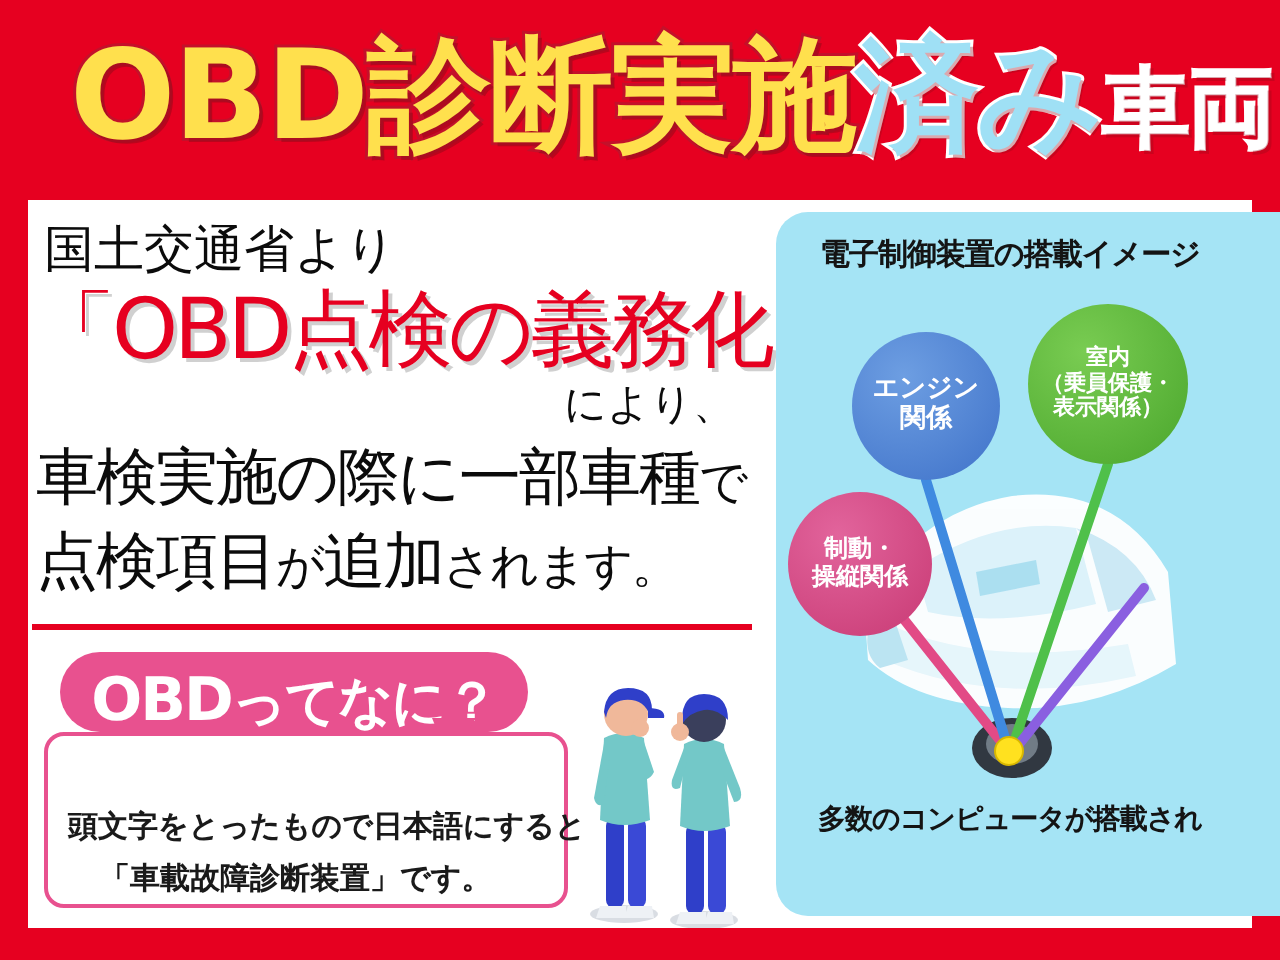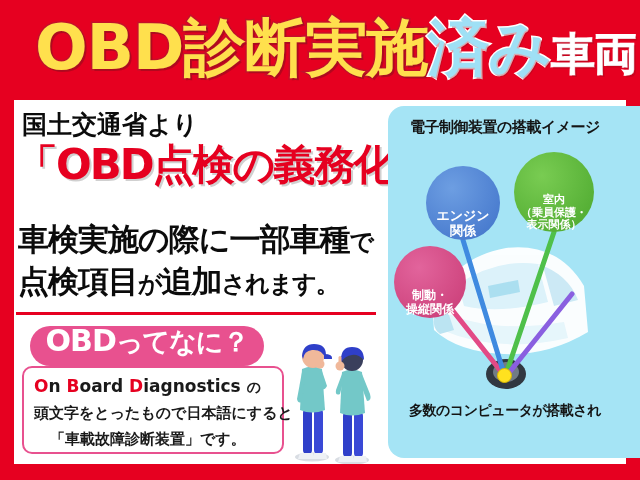--- a/index.html
+++ b/index.html
@@ -81,21 +81,21 @@
     position: absolute;
     left: 0;
     top: 0;
     width: 368px;
     height: 364px;
   }
 
   .txt-line {
     position: absolute;
     white-space: nowrap;
-    font-weight: 700;
+    font-weight: 400;
     color: #0b0b0b;
     line-height: 1;
     font-family: "DejaVu Sans", sans-serif;
   }
   .l1 { left: 8px;  top: 12px;  font-size: 25px; letter-spacing: 0px; }
   .l2 {
     left: 2px; top: 44px;
     font-size: 42px;
     color: #e60020;
     letter-spacing: -2px;
@@ -125,21 +125,21 @@
   }
   .bubble {
     position: absolute;
     left: 10px;
     top: 0;
     width: 234px;
     height: 40px;
     background: #e8518f;
     border-radius: 20px;
     display: flex;
-    align-items: flex-start;
+    align-items: flex-end;
     justify-content: center;
   }
   .bubble-tail {
     position: absolute;
     left: 196px;
     top: 33px;
     width: 0; height: 0;
     border-left: 9px solid transparent;
     border-right: 13px solid transparent;
     border-top: 22px solid #e8518f;
@@ -221,28 +221,27 @@
     font-weight: 900;
     color: #141414;
     line-height: 1.45;
     letter-spacing: -0.5px;
   }
 
   .bubble-node {
     position: absolute;
     border-radius: 50%;
     display: flex;
-    align-items: flex-end;
+    align-items: center;
     justify-content: center;
     text-align: center;
     color: #ffffff;
     font-weight: 900;
     line-height: 1.15;
     box-sizing: border-box;
-    font-family: Liberation Mono, monospace;
   }
   .node-engine {
     left: 38px; top: 60px; width: 74px; height: 74px;
     background: radial-gradient(circle at 35% 30%, #6d9ee2, #3f72c9);
     font-size: 13px;
   }
   .node-cabin {
     left: 126px; top: 46px; width: 80px; height: 80px;
     background: radial-gradient(circle at 35% 30%, #79cc52, #4aa62c);
     font-size: 11px;
@@ -278,36 +277,36 @@
   </div>
 
   <div class="card">
 
     <div class="left-col">
 
       <div class="txt-line l1">国土交通省より</div>
 
       <div class="txt-line l2">「OBD点検の義務化」</div>
 
+      <div class="txt-line l3">により、</div>
 
       <div class="txt-line l4"><span>車検実施の際に一部車種</span><span class="sm">で</span></div>
 
       <div class="txt-line l5"><span>点検項目</span><span class="sm">が</span><span>追加</span><span class="sm">されます。</span></div>
 
       <div class="divider"></div>
 
       <div class="bubble-wrap">
 
         <div class="bubble">
           <div class="bubble-text"><span class="big">OBD</span><span>ってなに？</span></div>
         </div>
         <div class="bubble-tail"></div>
 
         <div class="expl-box">
-          <div class="expl-line e1"><span class="cap">O</span><span>n </span><span class="cap">B</span><span>oard </span><span class="cap">D</span><span>iagnostics </span><span class="nosuf">の</span></div>
           <div class="expl-line e2">頭文字をとったもので日本語にすると</div>
           <div class="expl-line e3">「車載故障診断装置」です。</div>
         </div>
       </div>
 
       <div class="mechanics">
         <svg width="96" height="150" viewBox="0 0 96 150">
 
           <ellipse cx="26" cy="143" rx="17" ry="4.5" fill="#d9dde3"></ellipse>
           <rect x="17" y="95" width="9" height="45" rx="4" fill="#2f3fc9"></rect>

